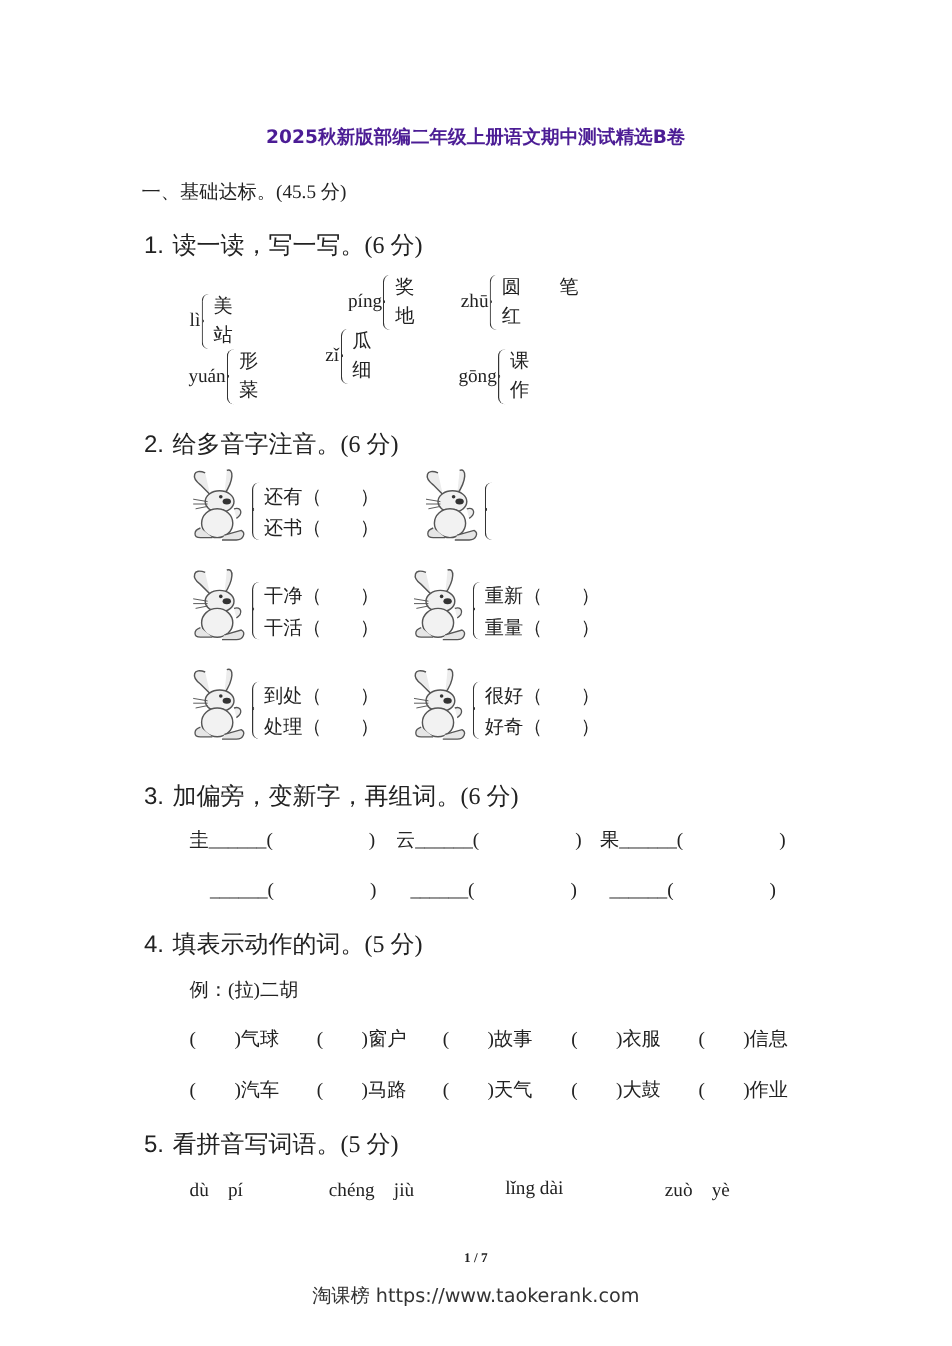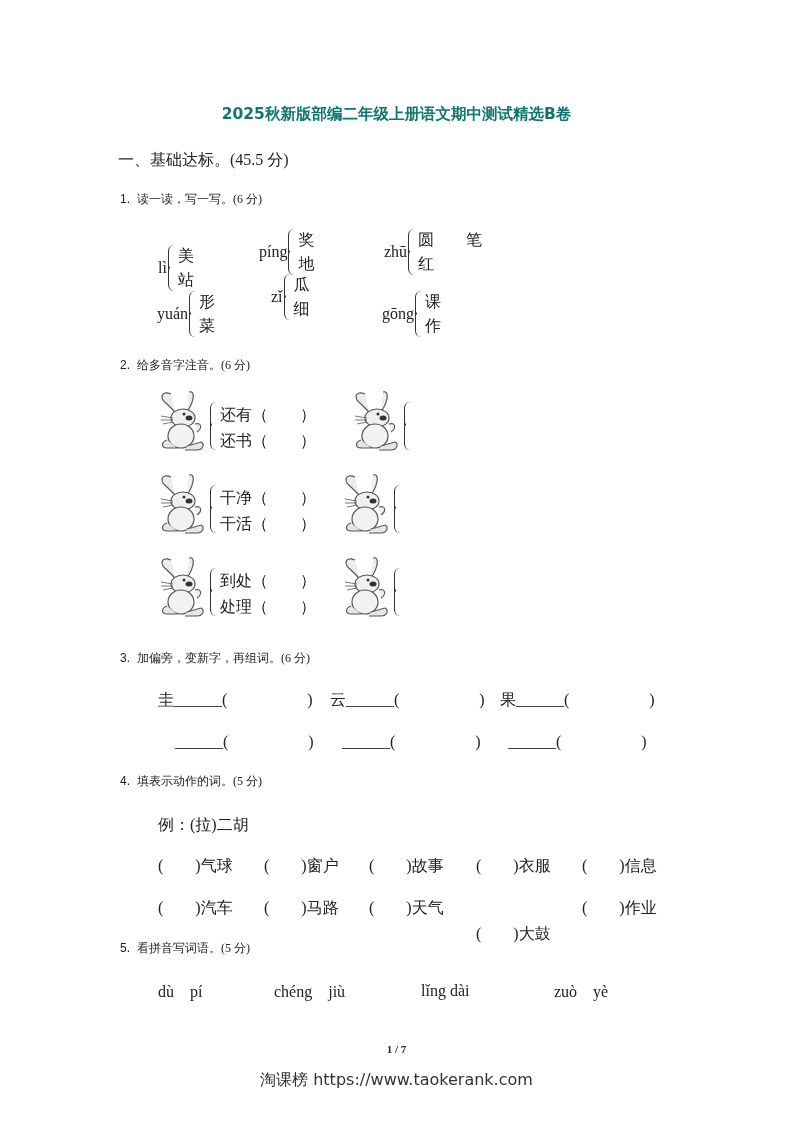--- a/index.html
+++ b/index.html
@@ -1,22 +1,22 @@
 <!DOCTYPE html>
 <html><head>
 <meta charset="utf-8">
 <style>
   html, body { margin: 0; padding: 0; background: #ffffff; }
   body { width: 793px; height: 1122px; position: relative; overflow: hidden;
          font-family: "Liberation Serif", "DejaVu Serif", serif; color: #222; }
   .abs { position: absolute; white-space: nowrap; }
   .title { left: 0; width: 793px; top: 104px; text-align: center; font-family: "DejaVu Sans", "Liberation Sans", sans-serif;
-           font-size: 15.5px; font-weight: bold; color: #0f766e; }
+           font-size: 15.5px; font-weight: bold; color: #4c1d95; }
   .sec { font-size: 16px; color: #222; }
-  .q { font-size: 12px; }
+  .q { font-size: 20px; }
   .q .num { font-family: "Liberation Sans", sans-serif; margin-right: 7px; }
 
   
   .brace-group { position: absolute; display: flex; align-items: center; }
   .py { font-size: 16px; margin-right: 1px; }
   .brace { width: 6px; height: 46px; border-left: 1.3px solid #333; border-radius: 6px 0 0 6px; position: relative; margin-right: 3px; }
   .brace::before { content: ""; position: absolute; left: -5px; top: 21px; width: 5px; height: 3px; border-right: 1.3px solid #333; border-radius: 0 4px 4px 0; }
   .chars { display: flex; flex-direction: column; font-size: 16px; line-height: 24px; }
 
   
@@ -41,21 +41,21 @@
 </div>
 
 <div class="brace-group" style="left:158px; top:244px;align-items:center;">
   <span class="py">lì</span>
   <span class="brace"></span>
   <span class="chars">
       <span>美</span>
       <span>站</span>
     </span>
 </div>
-<div class="brace-group" style="left:259px; top:228px;justify-content:center;">
+<div class="brace-group" style="left:290px; top:228px;justify-content:center;">
   <span class="py">píng</span>
   <span class="brace"></span>
   <span class="chars">
       <span>奖</span>
       <span>地</span>
     </span>
 </div>
 <div class="brace-group" style="left:384px; top:228px;">
   <span class="py">zhū</span>
   <span class="brace"></span>
@@ -134,36 +134,44 @@
   <span class="chars">
       <span>干净（　　）</span>
       <span>干活（　　）</span>
     </span>
 </div>
 <div class="rab-group" style="left:340px; top:473px;">
   <svg class="rabbit" viewBox="0 0 50 64">
       <use href="#rabbit"></use>
     </svg>
   <span class="brace"></span>
+  <span class="chars">
+      <span>重新（　　）</span>
+      <span>重量（　　）</span>
+    </span>
 </div>
 <div class="rab-group" style="left:156px; top:556px;">
   <svg class="rabbit" viewBox="0 0 50 64">
       <use href="#rabbit"></use>
     </svg>
   <span class="brace"></span>
   <span class="chars">
       <span>到处（　　）</span>
       <span>处理（　　）</span>
     </span>
 </div>
 <div class="rab-group" style="left:340px; top:556px;">
   <svg class="rabbit" viewBox="0 0 50 64">
       <use href="#rabbit"></use>
     </svg>
   <span class="brace"></span>
+  <span class="chars">
+      <span>很好（　　）</span>
+      <span>好奇（　　）</span>
+    </span>
 </div>
 
 <div class="abs q" style="left:120px; top:650px;">
   <span class="num">3.</span><span>加偏旁，变新字，再组词。(6 分)</span>
 </div>
 <div class="row" style="left:158px; top:690px;">
   <span>圭______(　　　　　)</span>
 </div>
 <div class="row" style="left:330px; top:690px;">
   <span>云______(　　　　　)</span>
@@ -188,21 +196,21 @@
 
 <div class="row" style="left:158px; top:856px;text-align:right;">(　　)气球</div>
 <div class="row" style="left:264px; top:856px;">(　　)窗户</div>
 <div class="row" style="left:369px; top:856px;">(　　)故事</div>
 <div class="row" style="left:476px; top:856px;">(　　)衣服</div>
 <div class="row" style="left:582px; top:856px;">(　　)信息</div>
 
 <div class="row" style="left:158px; top:898px;">(　　)汽车</div>
 <div class="row" style="left:264px; top:898px;">(　　)马路</div>
 <div class="row" style="left:369px; top:898px;">(　　)天气</div>
-<div class="row" style="left:476px; top:898px;margin-top:26px;">(　　)大鼓</div>
+<div class="row" style="left:476px; top:898px;">(　　)大鼓</div>
 <div class="row" style="left:582px; top:898px;">(　　)作业</div>
 
 <div class="abs q" style="left:120px; top:940px;">
   <span class="num">5.</span><span>看拼音写词语。(5 分)</span>
 </div>
 <div class="row" style="left:158px; top:982px;">dù　pí</div>
 <div class="row" style="left:274px; top:982px;">chéng　jiù</div>
 <div class="row" style="left:421px; top:982px;">lǐng dài</div>
 <div class="row" style="left:554px; top:982px;">zuò　yè</div>
 

